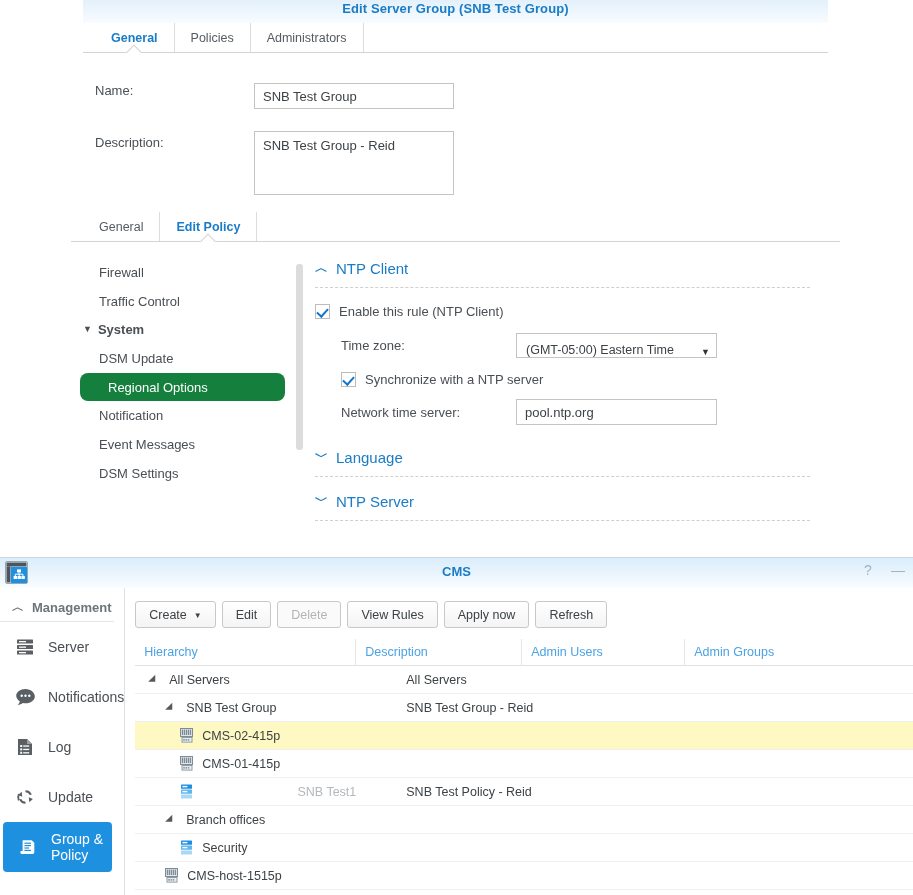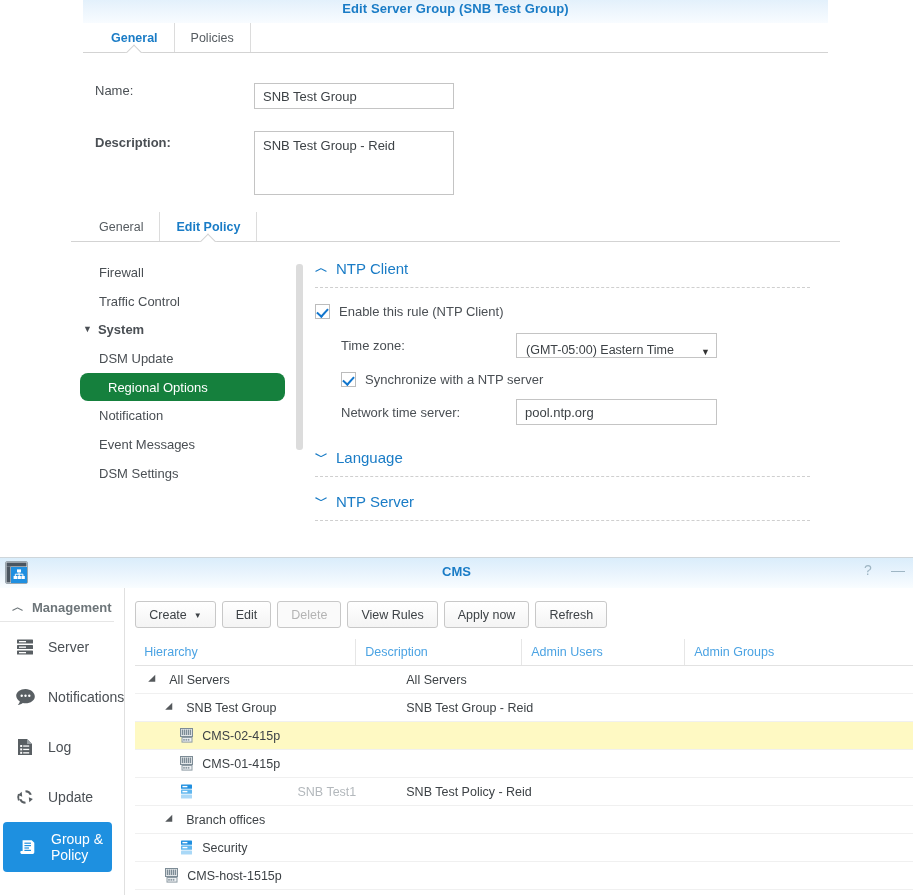--- a/index.html
+++ b/index.html
@@ -249,28 +249,29 @@
 
 <div id="root">
 
   <div class="dialog" id="dlg-server-group">
     <div class="dlg-titlebar">
       <div class="dlg-title">Edit Server Group (SNB Test Group)</div>
     </div>
     <div class="dlg-tabstrip">
       <div class="tab active">General</div>
       <div class="tab">Policies</div>
+      <div class="tab">Administrators</div>
     </div>
     <div class="dlg-body" style="height:166px;padding-top:30px;">
       <div class="form-row" style="margin-bottom:22px;">
         <div class="form-label">Name:</div>
         <input class="txt-input" style="width: 200px; height: 26px;" value="SNB Test Group">
       </div>
       <div class="form-row">
-        <div class="form-label" style="padding-top:4px;font-weight:bold;">Description:</div>
+        <div class="form-label" style="padding-top:4px;">Description:</div>
         <textarea class="txt-input" style="width: 200px; height: 64px;">SNB Test Group - Reid</textarea>
       </div>
     </div>
   </div>
 
   <div class="dialog" id="dlg-policy">
     <div class="dlg-tabstrip">
       <div class="tab">General</div>
       <div class="tab active">Edit Policy</div>
     </div>

